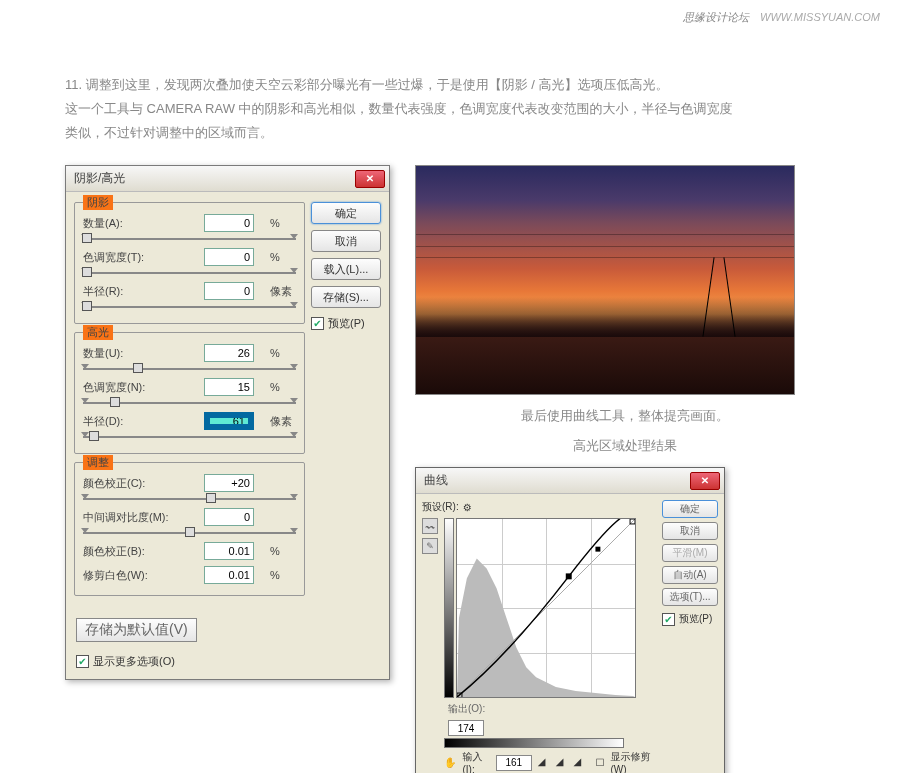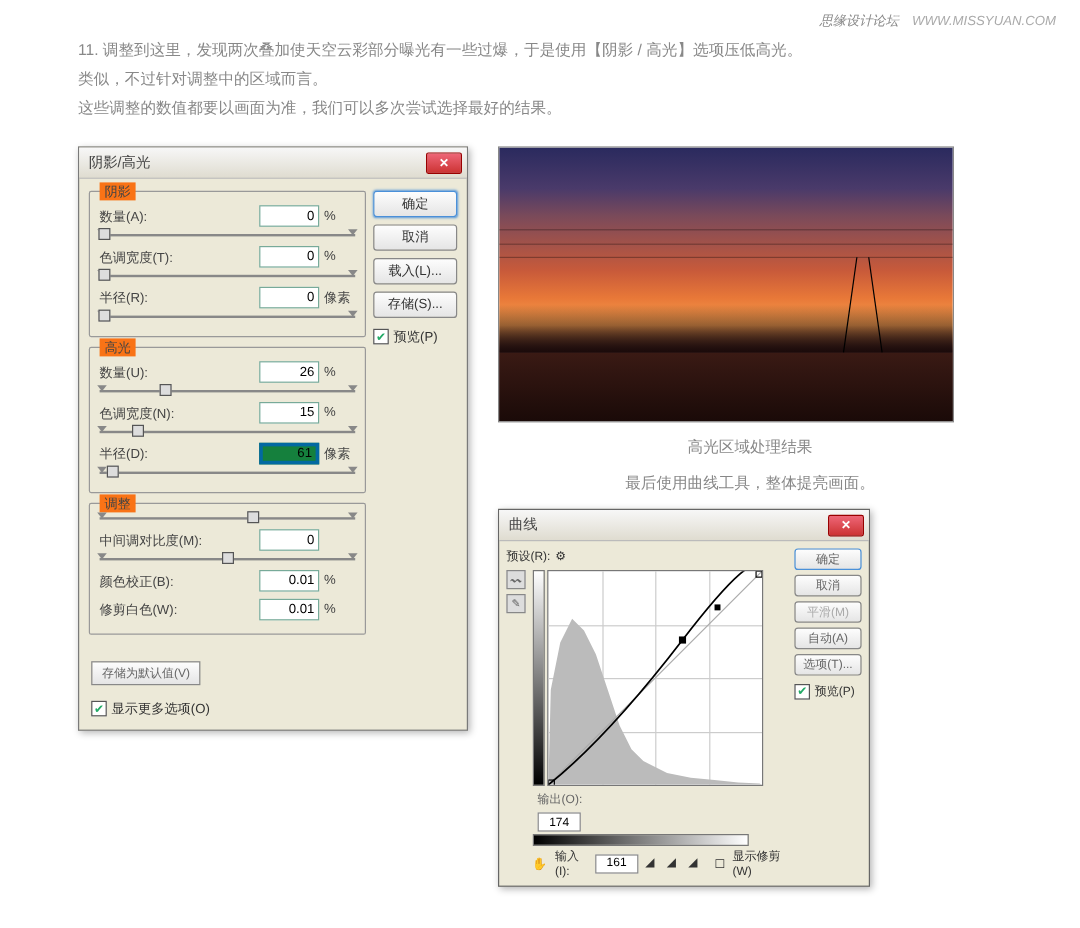--- a/index.html
+++ b/index.html
@@ -1,51 +1,51 @@
 <!DOCTYPE html>
 <html><head>
 <meta charset="utf-8">
 <style>
 * { margin: 0; padding: 0; box-sizing: border-box; font-family: "Microsoft YaHei", Arial, sans-serif; }
 body { width: 900px; height: 773px; background: #fff; position: relative; font-size: 12px; color: #666; }
 .watermark { position: absolute; right: 20px; top: 10px; font-size: 11px; color: #aaa; font-style: italic; }
 .watermark .cn { color: #888; margin-right: 8px; }
 .content { padding: 30px 65px 0 65px; }
-.article-text { line-height: 24px; color: #888; font-size: 13px; }
+.article-text { line-height: 24px; color: #888; font-size: 13px; margin-top: 43px; }
 .article-text .num { color: #888; }
 .main-area { display: flex; gap: 25px; margin-top: 20px; }
 .left-col { width: 325px; }
 .right-col { flex: 1; }
 
 
 .dialog { border: 1px solid #7a7a7a; background: #ece9d8; box-shadow: 2px 2px 6px rgba(0,0,0,0.3); }
 .dialog-titlebar { height: 26px; background: linear-gradient(#f7f7f7,#dfdcd0); border-bottom: 1px solid #bbb; display:flex; align-items:center; justify-content:space-between; padding:0 4px 0 8px; font-size:12px; color:#444;}
 .tb-close { width:30px; height:18px; background: linear-gradient(#e67,#c33); border:1px solid #900; border-radius:2px; display:flex; align-items:center; justify-content:center; color:#fff; font-weight:bold; font-size:10px;}
 .dialog-body { padding: 10px 8px; display:flex; gap:6px; }
 .dialog-left { flex:1; }
 .dialog-right { width:70px; display:flex; flex-direction:column; gap:6px; align-items:stretch; }
 .fieldset { border:1px solid #999; border-radius:2px; padding: 6px 8px 10px 8px; margin-bottom:8px; position:relative; }
 .fieldset-legend { position:absolute; top:-8px; left:8px; background:#f97316; padding:0 4px; font-size:11px; color:#444; }
-.row { display:flex; align-items:center; gap:4px; margin-top:4px; height:20px; }
+.row { display:flex; align-items:center; gap:16px; margin-top:4px; height:20px; }
 .row-label { flex:1; font-size:11px; color:#444; }
 .row-input { width:50px; height:18px; border:1px solid #7a9; background:#fff; text-align:right; padding:0 3px; font-size:11px; }
-.row-input.hi { background:#15803d; border:3px solid #0369a1; }
+.row-input.hi { background:#5eead4; border:6px solid #0369a1; }
 .row-unit { width:26px; font-size:11px; color:#444; }
 .slider { height:8px; margin:2px 0 2px 0; position:relative; }
 .slider-track { position:absolute; left:0; right:0; top:3px; height:2px; background:#888; }
 .slider-thumb { position:absolute; top:-2px; width:10px; height:10px; background:#ddd; border:1px solid #555; transform:translateX(-50%); }
 .slider-tip-l,.slider-tip-r { position:absolute; top:-1px; width:0;height:0; border-left:4px solid transparent; border-right:4px solid transparent; }
 .slider-tip-l{ left:-2px; border-top:5px solid #888;}
 .slider-tip-r{ right:-2px; border-top:5px solid #888;}
 .ps-btn { height:22px; border:1px solid #888; background:linear-gradient(#fdfdfd,#e5e5e5); border-radius:3px; font-size:11px; color:#333; text-align:center; line-height:20px; cursor:pointer; }
 .ps-btn.primary { border:1px solid #4a90d9; box-shadow:0 0 2px #4a90d9; }
 .chk-row { display:flex; align-items:center; gap:4px; font-size:11px; color:#333; margin-top:2px;}
 .chk { width:13px; height:13px; border:1px solid #555; background:#fff; display:flex; align-items:center; justify-content:center; font-size:10px; color:#2a6; }
 .dialog-footer { padding: 4px 10px 10px 10px; display:flex; align-items:center; gap:8px; }
-.footer-btn { border:1px solid #888; background:linear-gradient(#fdfdfd,#e5e5e5); border-radius:0; font-size:10px; padding:2px 8px; }
+.footer-btn { border:1px solid #888; background:linear-gradient(#fdfdfd,#e5e5e5); border-radius:0; font-size:14px; padding:2px 8px; }
 
 
 .sunset { width:380px; height:230px; position:relative; overflow:hidden; border:1px solid #888; }
 .sunset-sky { position:absolute; inset:0; background: linear-gradient(to bottom, #2a2a5e 0%, #4a3a6a 15%, #7a4a5a 25%, #c85a3a 45%, #e87838 55%, #f5a050 65%, #4a2a2a 75%, #2a1818 100%); }
 .sunset-horizon { position:absolute; left:0; right:0; bottom:25%; height:40px; background:linear-gradient(to bottom, transparent, #1a0a0a); }
 .sunset-ground { position:absolute; left:0; right:0; bottom:0; height:25%; background:linear-gradient(to bottom,#3a1a14,#1a0a08); }
 .tower { position:absolute; right:60px; bottom:25%; width:30px; height:80px; }
 .tower::before,.tower::after{content:"";position:absolute;bottom:0;width:1px;background:#000;}
 .tower::before{left:4px;height:80px;transform:rotate(8deg);}
 .tower::after{right:4px;height:80px;transform:rotate(-8deg);}
@@ -83,22 +83,22 @@
 <body>
 
 <div class="watermark">
   <span class="cn">思缘设计论坛</span>
   <span>WWW.MISSYUAN.COM</span>
 </div>
 
 <div class="content">
   <div class="article-text">
     <p><span class="num">11. </span><span>调整到这里，发现两次叠加使天空云彩部分曝光有一些过爆，于是使用【阴影 / 高光】选项压低高光。</span></p>
+    <p>这一个工具与 CAMERA RAW 中的阴影和高光相似，数量代表强度，色调宽度代表改变范围的大小，半径与色调宽度</p>
     <p>类似，不过针对调整中的区域而言。</p>
-    <p>这些调整的数值都要以画面为准，我们可以多次尝试选择最好的结果。</p>
   </div>
 
   <div class="main-area">
 
     <div class="left-col">
       <div class="dialog">
         <div class="dialog-titlebar">
           <span>阴影/高光</span>
           <div class="tb-close">✕</div>
         </div>
@@ -174,20 +174,25 @@
               <div class="slider">
                   <div class="slider-tip-l"></div>
                   <div class="slider-track"></div>
                   <div class="slider-thumb" style="left:5%"></div>
                   <div class="slider-tip-r"></div>
                 </div>
             </div>
 
             <div class="fieldset">
               <div class="fieldset-legend">调整</div>
+              <div class="row">
+                  <span class="row-label">颜色校正(C):</span>
+                  <input class="row-input" value="+20" style="">
+                  <span class="row-unit"></span>
+                </div>
               <div class="slider">
                   <div class="slider-tip-l"></div>
                   <div class="slider-track"></div>
                   <div class="slider-thumb" style="left:60%"></div>
                   <div class="slider-tip-r"></div>
                 </div>
               <div class="row">
                   <span class="row-label">中间调对比度(M):</span>
                   <input class="row-input" value="0" style="">
                   <span class="row-unit"></span>
@@ -236,22 +241,22 @@
     <div class="right-col">
       <div class="sunset">
         <div class="sunset-sky"></div>
         <div class="wire" style="top:30%"></div>
         <div class="wire" style="top:35%"></div>
         <div class="wire" style="top:40%"></div>
         <div class="sunset-horizon"></div>
         <div class="sunset-ground"></div>
         <div class="tower"></div>
       </div>
+      <p class="caption">最后使用曲线工具，整体提亮画面。</p>
       <p class="caption">高光区域处理结果</p>
-      <p class="caption">最后使用曲线工具，整体提亮画面。</p>
 
       <div class="curves-dialog">
         <div class="dialog-titlebar">
           <span>曲线</span>
           <div class="tb-close">✕</div>
         </div>
         <div class="curves-body">
           <div class="curves-left">
             <div class="curves-row">
               <span>预设(R):</span>

